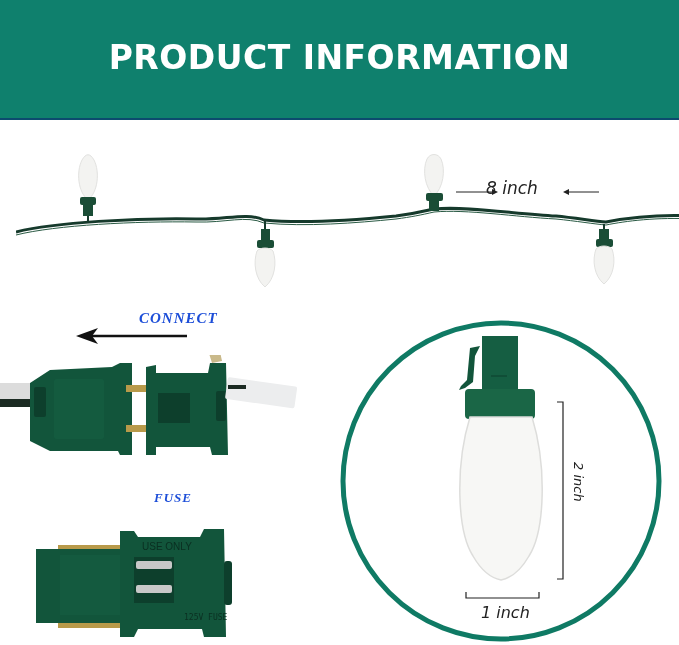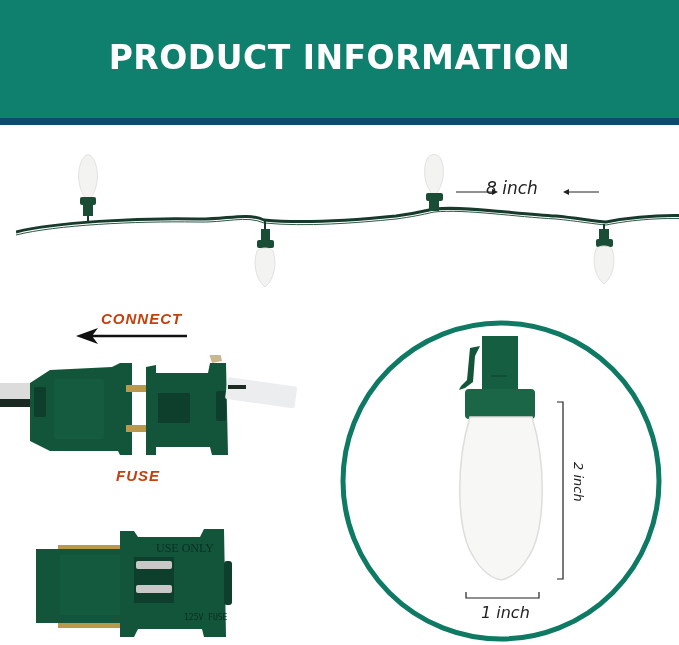--- a/index.html
+++ b/index.html
@@ -1,21 +1,21 @@
 <!DOCTYPE html>
 <html><head>
 <meta charset="utf-8">
 <style>
   html,body{margin:0;padding:0;background:#fff;}
   body{width:679px;height:645px;position:relative;overflow:hidden;font-family:"DejaVu Sans","Liberation Sans",sans-serif;}
-  .banner{position:absolute;left:0;top:0;width:679px;height:118px;background:#0f806d;border-bottom:7px solid #0c4a6e;display:flex;align-items:center;justify-content:center;}
+  .banner{position:absolute;left:0;top:0;width:679px;height:118px;background:#0f806d;border-bottom:2px solid #0c4a6e;display:flex;align-items:center;justify-content:center;}
   .banner-title{color:#fff;font-family:"DejaVu Sans","Liberation Sans",sans-serif;font-weight:bold;font-size:33px;letter-spacing:0.5px;margin-top:-4px;}
   .abs{position:absolute;}
   .dim-label{font-family:"DejaVu Sans","Liberation Sans",sans-serif;font-style:italic;color:#222;}
-  .caption{font-family:Liberation Sans, sans-serif;font-style:italic;font-weight:bold;color:#c2410c;}
+  .caption{font-family:Liberation Serif, serif;font-style:italic;font-weight:bold;color:#1d4ed8;margin-left:38px;}
   svg{display:block;}
 </style>
 </head>
 <body>
 
 <div class="banner">
   <div class="banner-title">PRODUCT INFORMATION</div>
 </div>
 
 <div class="abs" style="left:0;top:144px;width:679px;height:150px;padding-left:16px;">
@@ -81,37 +81,37 @@
 
   <path d="M146,12 L156,10 L156,18 L208,18 L210,8 L226,8 L228,100 L212,100 L210,92 L156,92 L156,100 L146,100 Z" fill="#12553b"></path>
   <rect x="158" y="38" width="32" height="30" fill="#0d3f2c"></rect>
   <rect x="216" y="36" width="10" height="30" rx="2" fill="#0d3f2c"></rect>
 
   <rect x="228" y="22" width="70" height="22" rx="2" fill="#ecedee" transform="rotate(8 228 22)"></rect>
   <path d="M200,-30 L214,-32 L222,6 L212,8 Z" fill="#c9b98a"></path>
   <rect x="228" y="30" width="18" height="4" fill="#1b2a22"></rect>
 </svg>
 
-<div class="abs caption" style="left:116px;top:467px;font-size:15px;letter-spacing:1px;">FUSE</div>
+<div class="abs caption" style="left:116px;top:490px;font-size:13px;letter-spacing:1px;">FUSE</div>
 <svg class="abs" style="left:30px;top:525px;" width="210" height="115">
 
   <rect x="28" y="20" width="95" height="5" fill="#b89a4a"></rect>
   <rect x="28" y="98" width="95" height="5" fill="#b89a4a"></rect>
 
   <rect x="6" y="24" width="115" height="74" fill="#12553b"></rect>
   <rect x="30" y="30" width="60" height="60" fill="#155e42" opacity="0.6"></rect>
 
   <path d="M90,6 L104,6 L108,12 L170,12 L174,4 L194,4 L196,112 L174,112 L172,104 L108,104 L104,112 L90,112 Z" fill="#12553b"></path>
   <rect x="104" y="32" width="40" height="46" fill="#0d3f2c"></rect>
 
   <rect x="106" y="36" width="36" height="8" rx="2" fill="#c8c8c8"></rect>
   <rect x="106" y="60" width="36" height="8" rx="2" fill="#c8c8c8"></rect>
   <rect x="194" y="36" width="8" height="44" rx="3" fill="#0d3f2c"></rect>
 </svg>
-<div class="abs" style="left:156px;top:541px;font-size:12px;color:#0a2f21;font-family:Liberation Serif, serif;">USE ONLY</div>
+<div class="abs" style="left:142px;top:541px;font-size:10px;color:#0a2f21;font-family:Liberation Sans, sans-serif;">USE ONLY</div>
 <div class="abs" style="left:140px;top:613px;font-size:8px;color:#0a2f21;font-family:'DejaVu Sans Mono',monospace;margin-left:44px;">125V FUSE</div>
 
 <svg class="abs" style="left:335px;top:316px;" width="334" height="329">
   <circle cx="166" cy="165" r="158" fill="#ffffff" stroke="#0f7a64" stroke-width="5"></circle>
 
   <path d="M135,32 L145,30 L140,40 L138,66 L130,72 L124,74 L126,70 L132,64 Z" fill="#12553b"></path>
 
   <rect x="147" y="20" width="36" height="56" fill="#155e42"></rect>
   <line x1="156" y1="60" x2="172" y2="60" stroke="#0d3f2c" stroke-width="1"></line>
 

